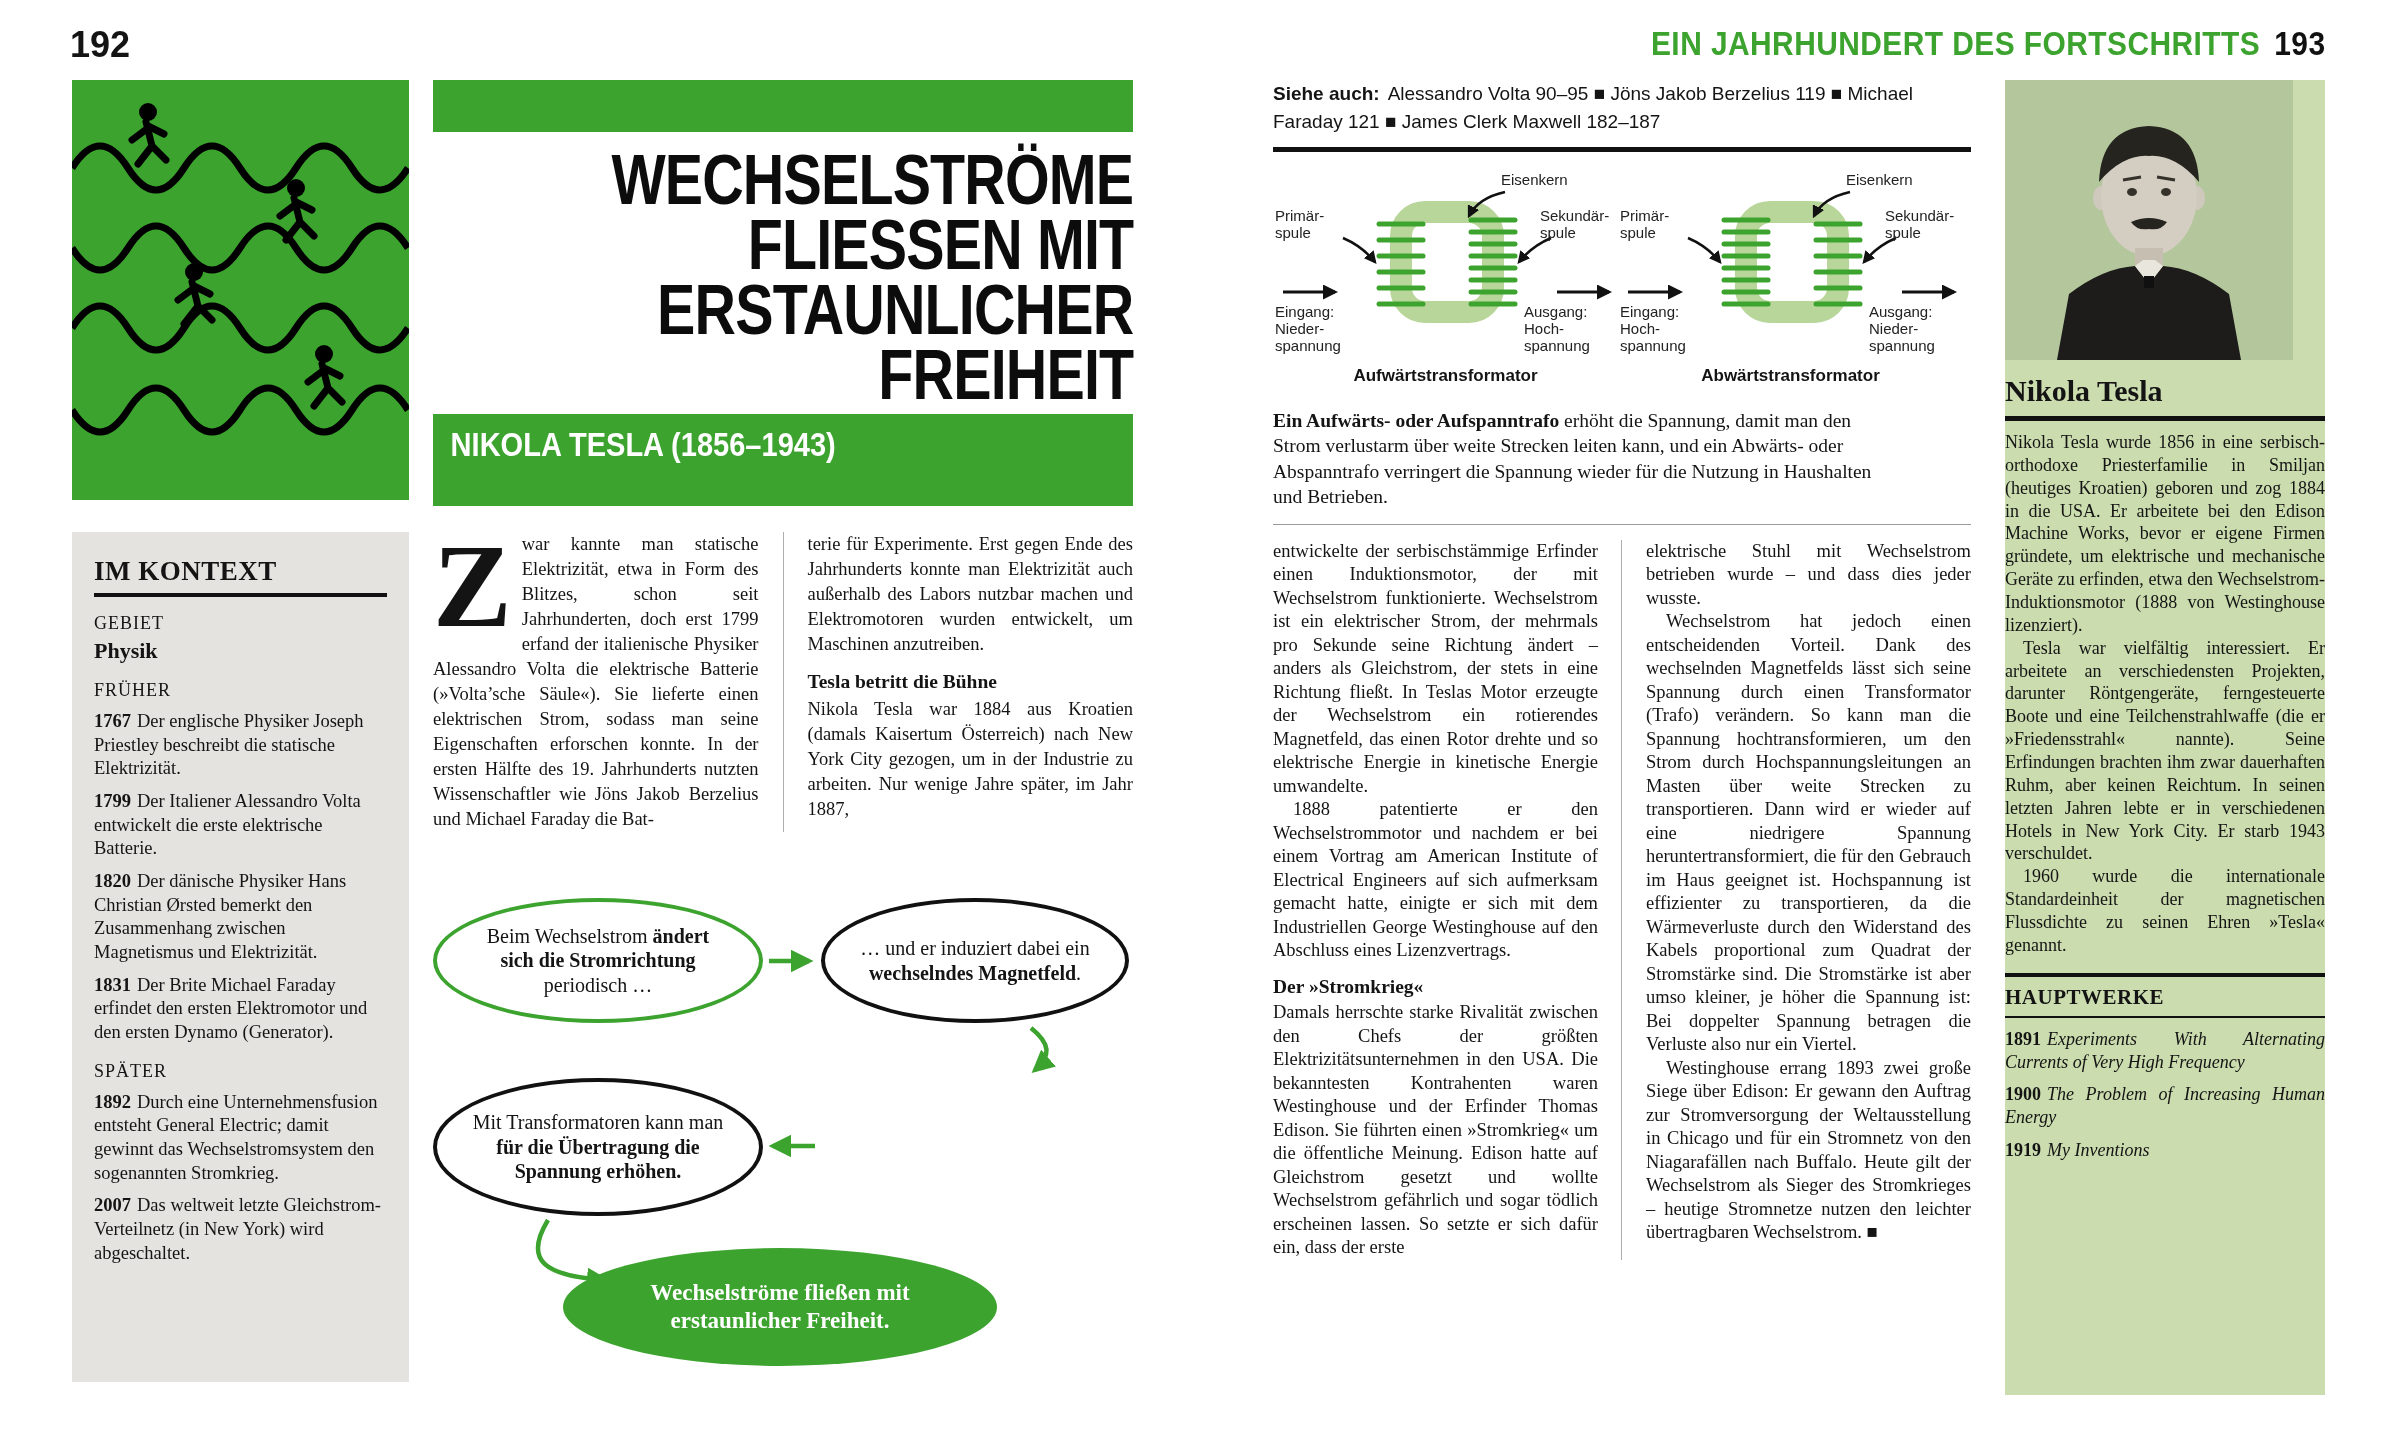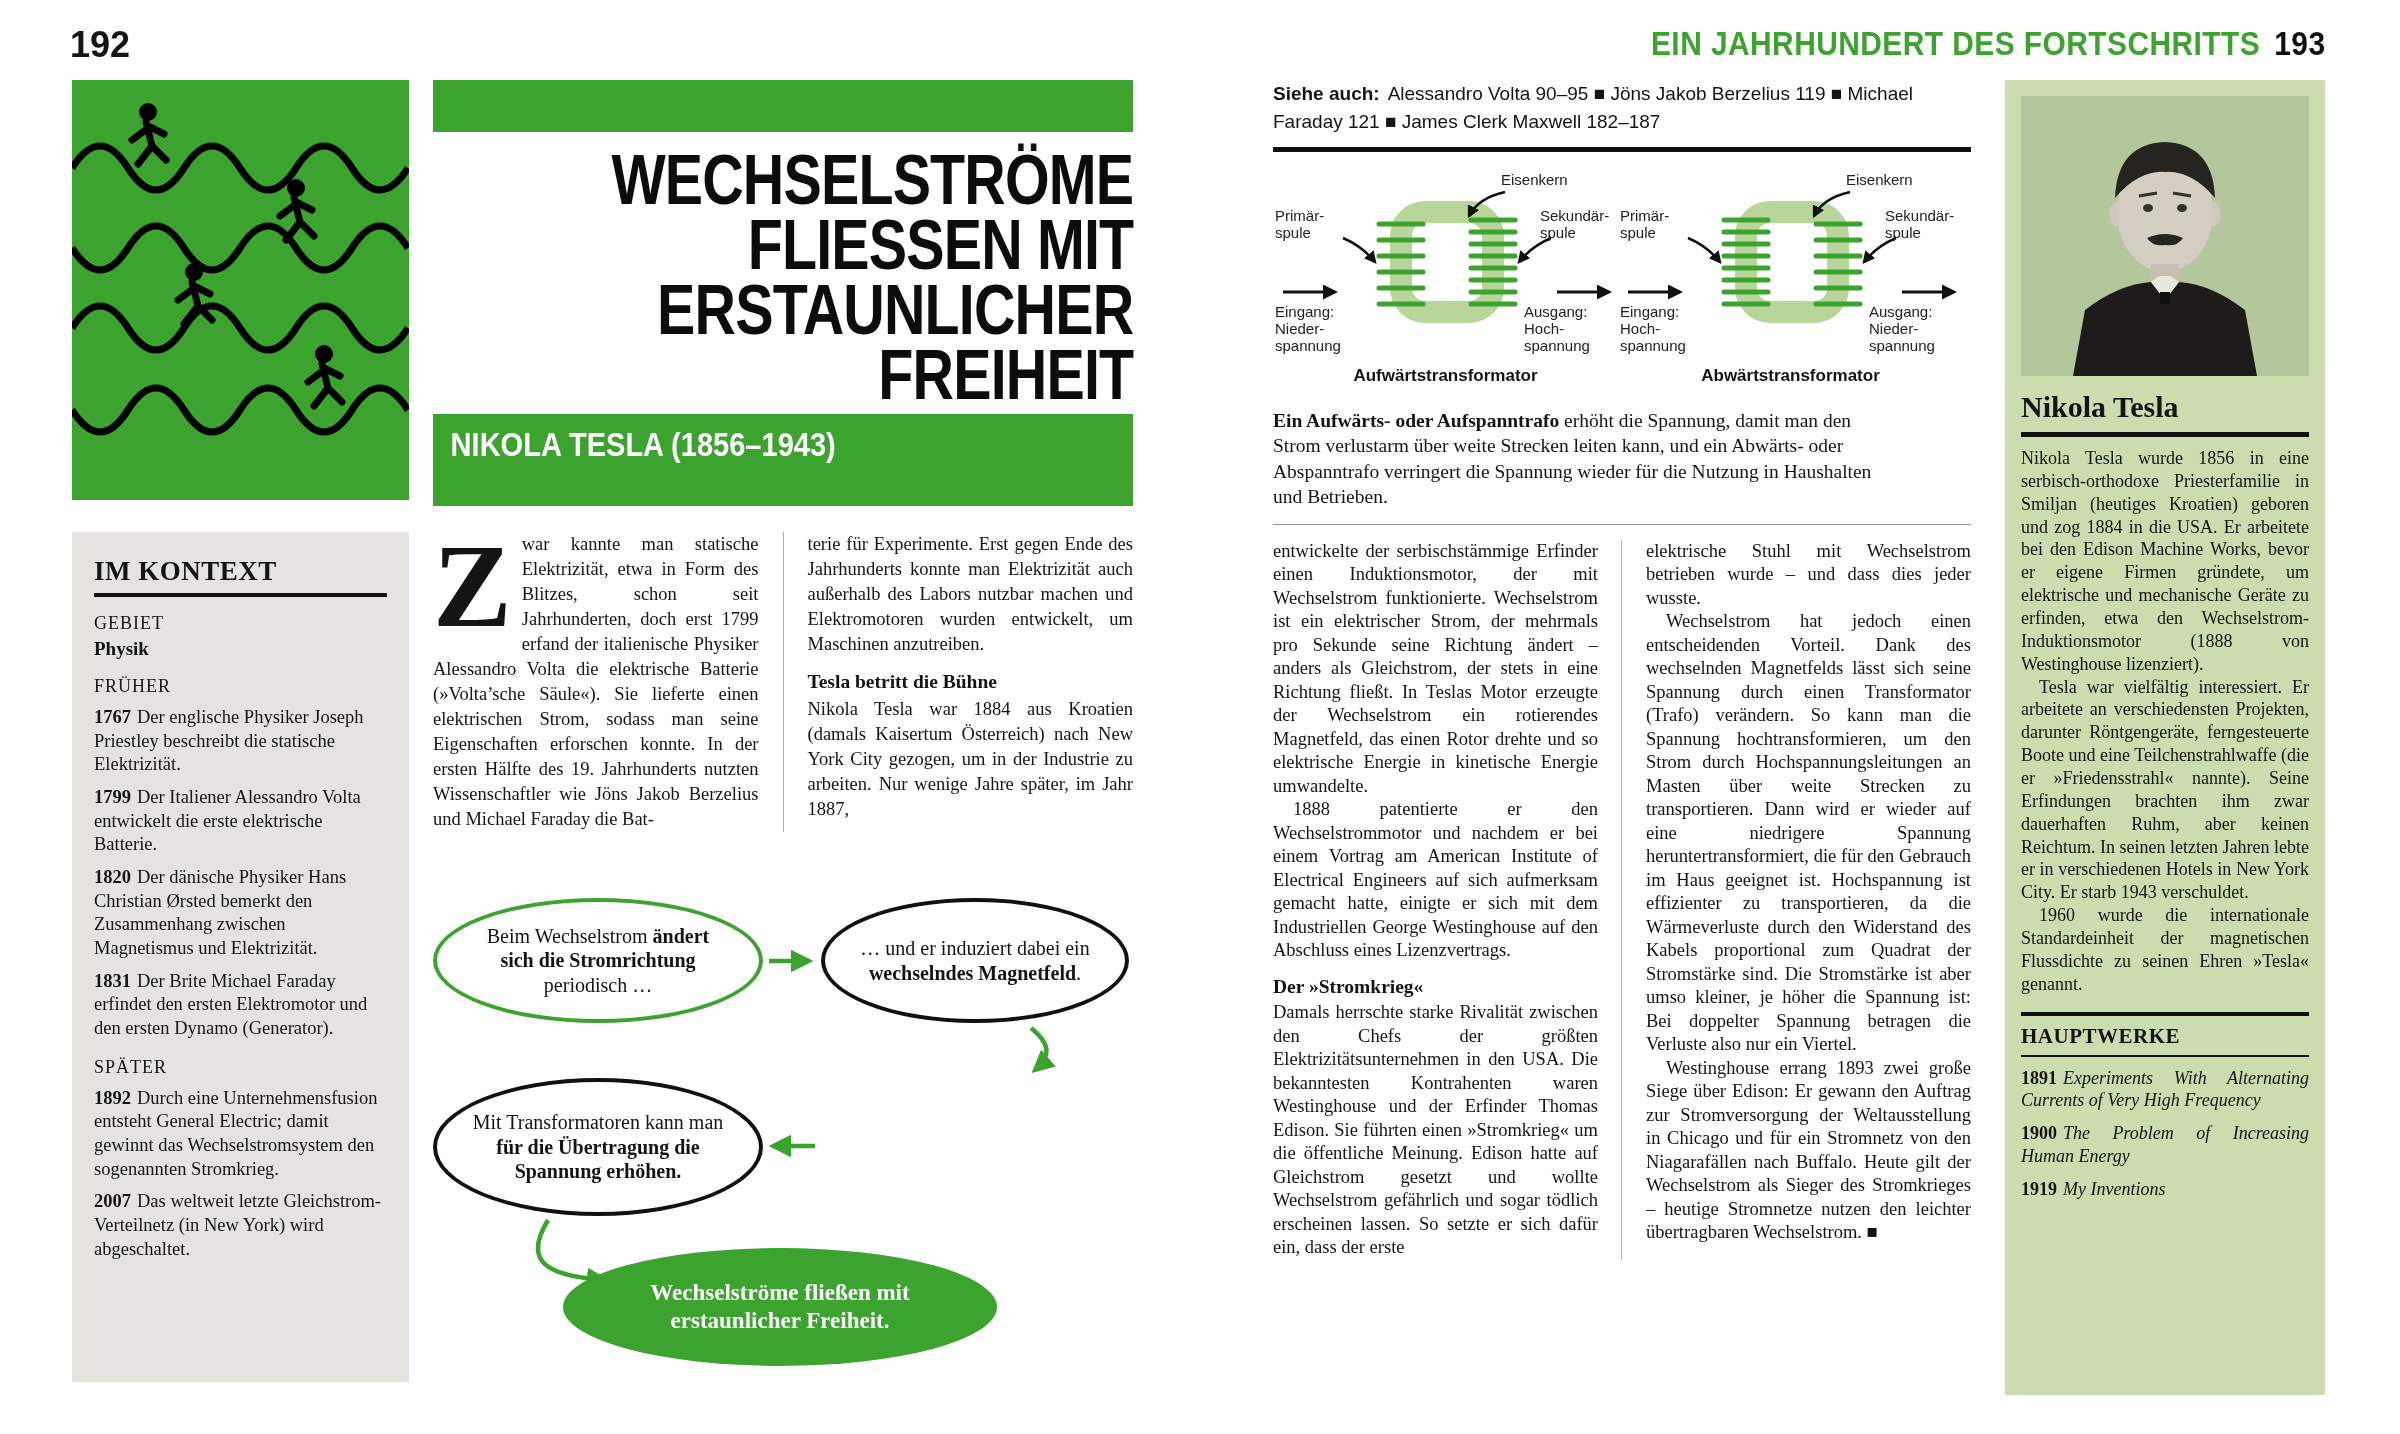--- a/index.html
+++ b/index.html
@@ -29,21 +29,21 @@
     transform:scaleX(.82);transform-origin:0 0;width:854px;white-space:nowrap;}
   .subtitle-band{position:absolute;left:433px;top:414px;width:700px;height:92px;background:var(--green);}
   .subtitle{padding:12px 20px 0;font-family:"Liberation Sans",sans-serif;font-weight:bold;
     font-size:33px;color:#fff;transform:scaleX(.88);transform-origin:0 0;white-space:nowrap;}
   
   .context{position:absolute;left:72px;top:532px;width:337px;height:850px;background:#e4e3e0;
     padding:24px 22px;box-sizing:border-box;}
   .ctx-title{font-weight:bold;font-size:27px;letter-spacing:.5px;border-bottom:4px solid #111;
     padding-bottom:6px;margin-bottom:14px;}
   .ctx-label{font-size:18px;letter-spacing:1px;margin:16px 0 4px;}
-  .ctx-value{font-weight:bold;font-size:19px;}
+  .ctx-value{font-weight:bold;font-size:22px;}
   .event{font-size:18.5px;line-height:1.28;margin:9px 0;}
   .event .year{font-weight:bold;margin-right:6px;}
   
   .intro{position:absolute;left:433px;top:532px;width:700px;display:flex;}
   .intro .col{flex:1;font-size:18.5px;line-height:1.35;text-align:justify;}
   .intro .c1{padding-right:24px;}
   .intro .c2{border-left:1px solid #adadad;padding-left:24px;}
   .dropcap{float:left;font-weight:bold;font-size:118px;line-height:.8;padding:8px 10px 0 0;}
   .col-heading{font-weight:bold;font-size:19.5px;margin:12px 0 2px;text-align:left;}
   .intro p, .article p{margin:0;}
@@ -72,21 +72,21 @@
   
   .caption{position:absolute;left:1273px;top:408px;width:620px;font-size:19.5px;line-height:1.3;}
   .fig-rule{position:absolute;left:1273px;top:524px;width:698px;border-top:1px solid #9a9a9a;}
   
   .article{position:absolute;left:1273px;top:540px;width:698px;display:flex;}
   .article .col{flex:1;font-size:18.5px;line-height:1.27;text-align:justify;}
   .article .c1{padding-right:23px;}
   .article .c2{border-left:1px solid #adadad;padding-left:24px;}
   
   .sidebar{position:absolute;left:2005px;top:80px;width:320px;height:1315px;background:var(--lgreen);
-    padding:16px;box-sizing:border-box;}
+    box-sizing:border-box;}
   .photo{width:288px;height:280px;display:block;}
   .bio-name{font-weight:bold;font-size:30px;margin:14px 0 0;border-bottom:5px solid #111;padding-bottom:8px;}
   .bio p{margin:10px 0 0;font-size:18px;line-height:1.27;text-align:justify;}
   .bio p.indent{text-indent:18px;margin-top:0;}
   .works-head{margin-top:16px;border-top:4px solid #111;padding-top:8px;font-weight:bold;
     font-size:21px;letter-spacing:.5px;border-bottom:2px solid #111;padding-bottom:6px;}
   .work{margin:8px 0 0;font-size:18px;line-height:1.25;}
   .work .wyear{font-weight:bold;margin-right:6px;}
   .work i{font-style:italic;}
 </style>

